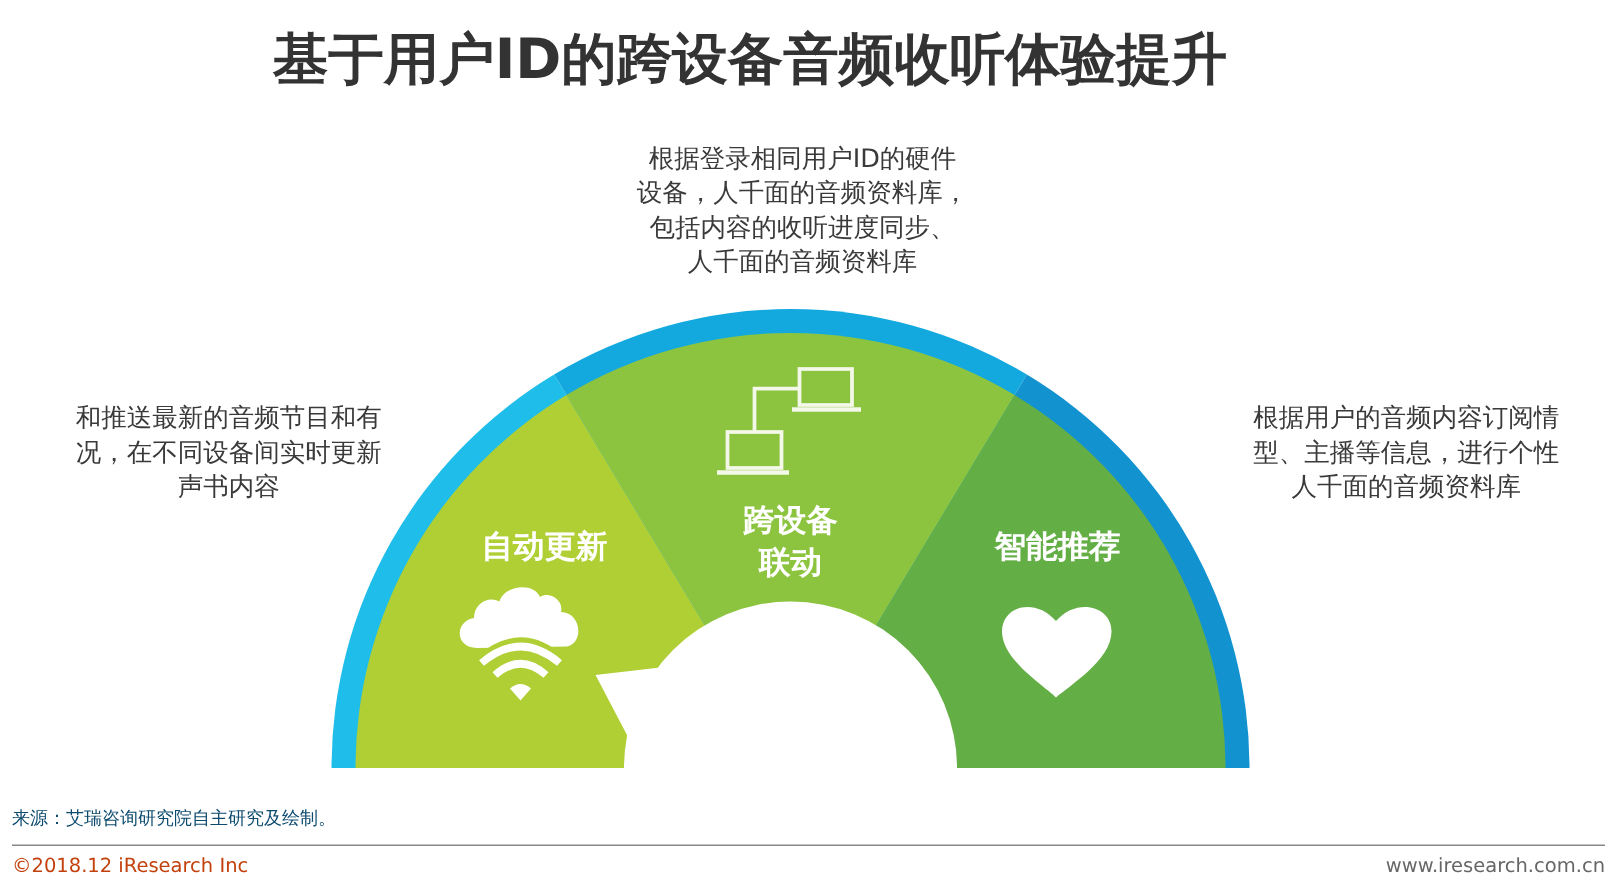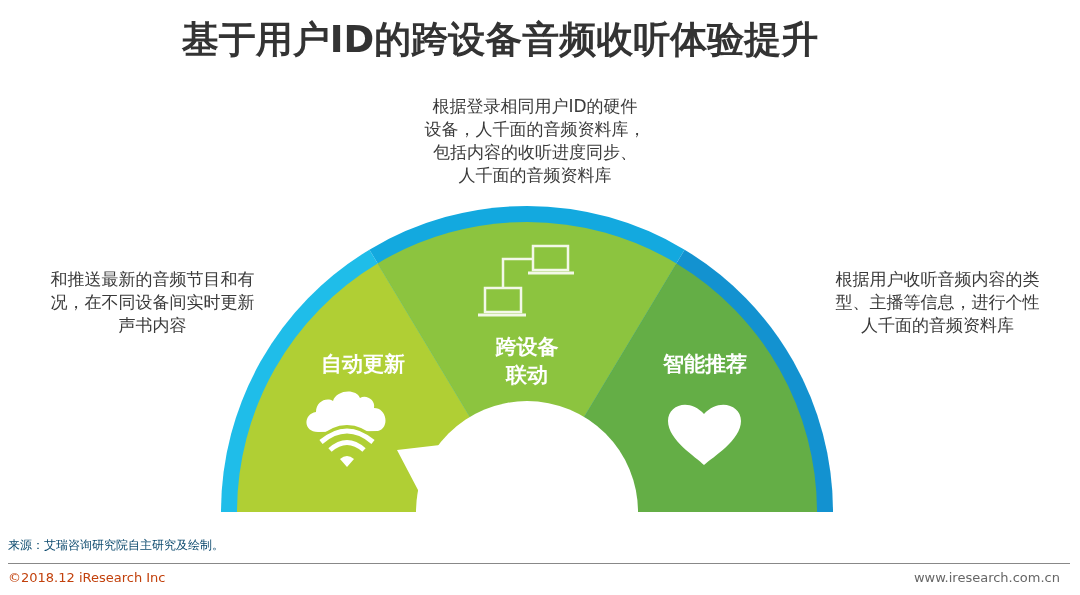--- a/index.html
+++ b/index.html
@@ -29,21 +29,21 @@
   .source {
     position: absolute; left: 8px; top: 537px; font-size: 12px; color: #0c4a6e;
   }
   .rule {
     position: absolute; left: 8px; right: 10px; top: 563px; height: 1px; background: #888888;
   }
   .copyright {
     position: absolute; left: 8px; top: 570px; font-size: 13px; color: #c2410c;
   }
   .website {
-    position: absolute; right: 20px; top: 570px; font-size: 13px; color: #666666;
+    position: absolute; right: 10px; top: 570px; font-size: 13px; color: #666666;
   }
 </style>
 </head>
 <body>
 
 <div class="title">基于用户ID的跨设备音频收听体验提升</div>
 
 <div class="desc desc-top">
   <span>根据登录相同用户ID的硬件</span>
   <span>设备，人千面的音频资料库，</span>
@@ -51,21 +51,21 @@
   <span>人千面的音频资料库</span>
 </div>
 
 <div class="desc desc-left">
   <span>和推送最新的音频节目和有</span>
   <span>况，在不同设备间实时更新</span>
   <span>声书内容</span>
 </div>
 
 <div class="desc desc-right">
-  <span>根据用户收听音频内容的类</span>
+  <span>根据用户的音频内容订阅情</span>
   <span>型、主播等信息，进行个性</span>
   <span>人千面的音频资料库</span>
 </div>
 
 <svg class="diagram" width="1080" height="595" viewBox="0 0 1080 595">
 
   <path d="M 221 512 A 306 306 0 0 1 369.4 249.7 L 527 512 Z" fill="#1fbde9"></path>
   <path d="M 369.4 249.7 A 306 306 0 0 1 684.6 249.7 L 527 512 Z" fill="#13a9df"></path>
   <path d="M 684.6 249.7 A 306 306 0 0 1 833 512 L 527 512 Z" fill="#1392d0"></path>
 

